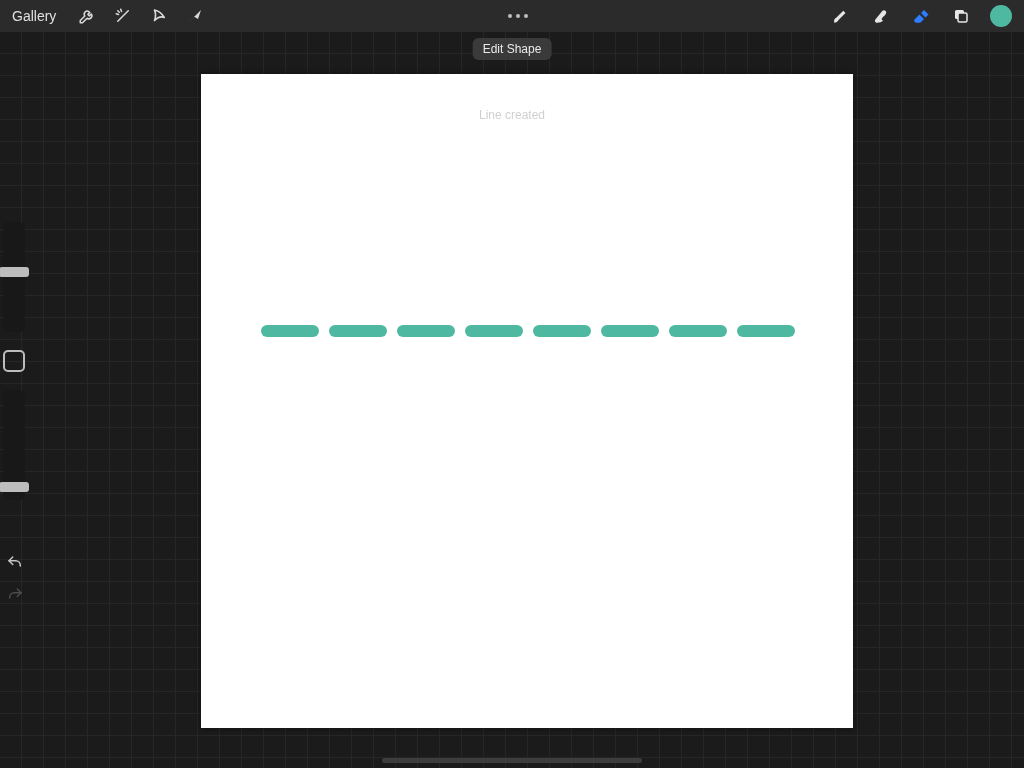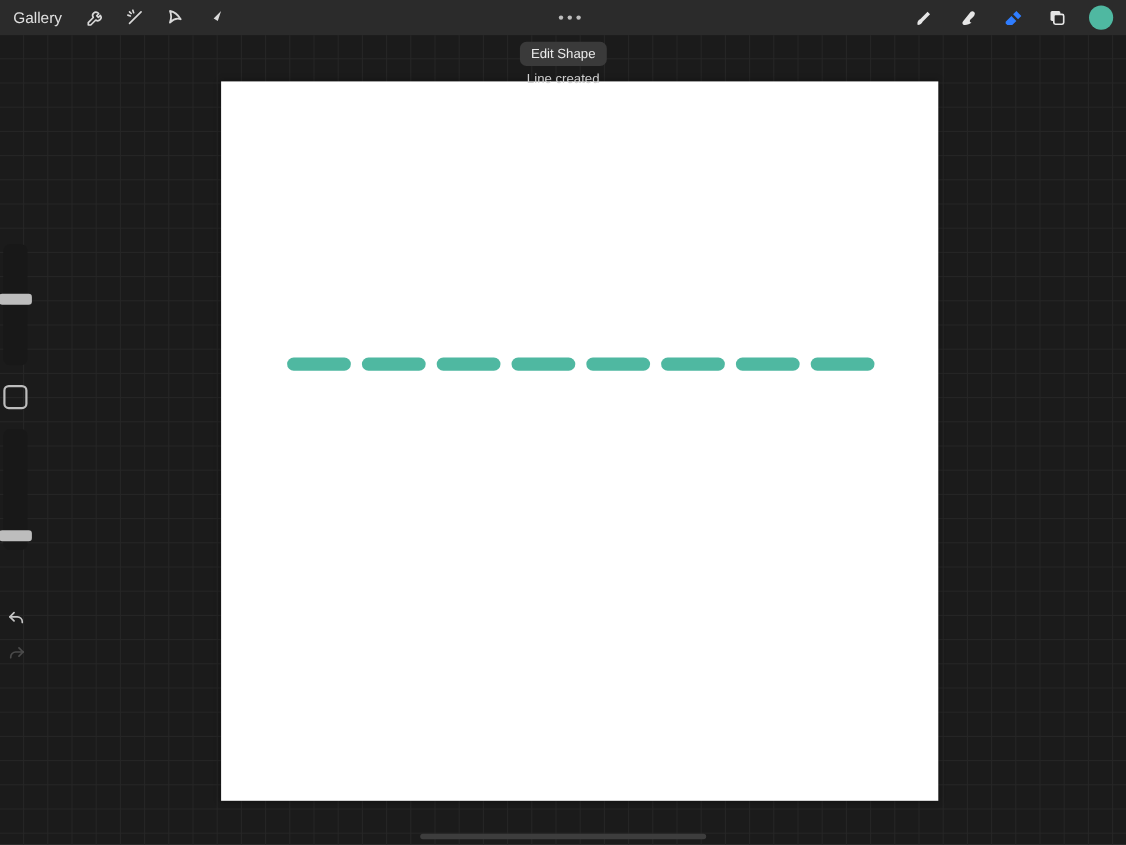--- a/index.html
+++ b/index.html
@@ -139,20 +139,21 @@
   }
   .ur-btn.dim { opacity:0.25; }
   .ur-btn svg { width:18px; height:18px; }
 
   
   .popover {
     position:absolute;
     top:6px; left:50%; transform:translateX(-50%);
     display:flex; flex-direction:column; align-items:center;
     z-index:5;
+    gap:44px;
   }
   .pill {
     background:#3a3a3a;
     border-radius:6px;
     font-size:12px;
     color:#eaeaea;
     padding:4px 10px;
     margin-bottom:4px;
     cursor:pointer;
   }

